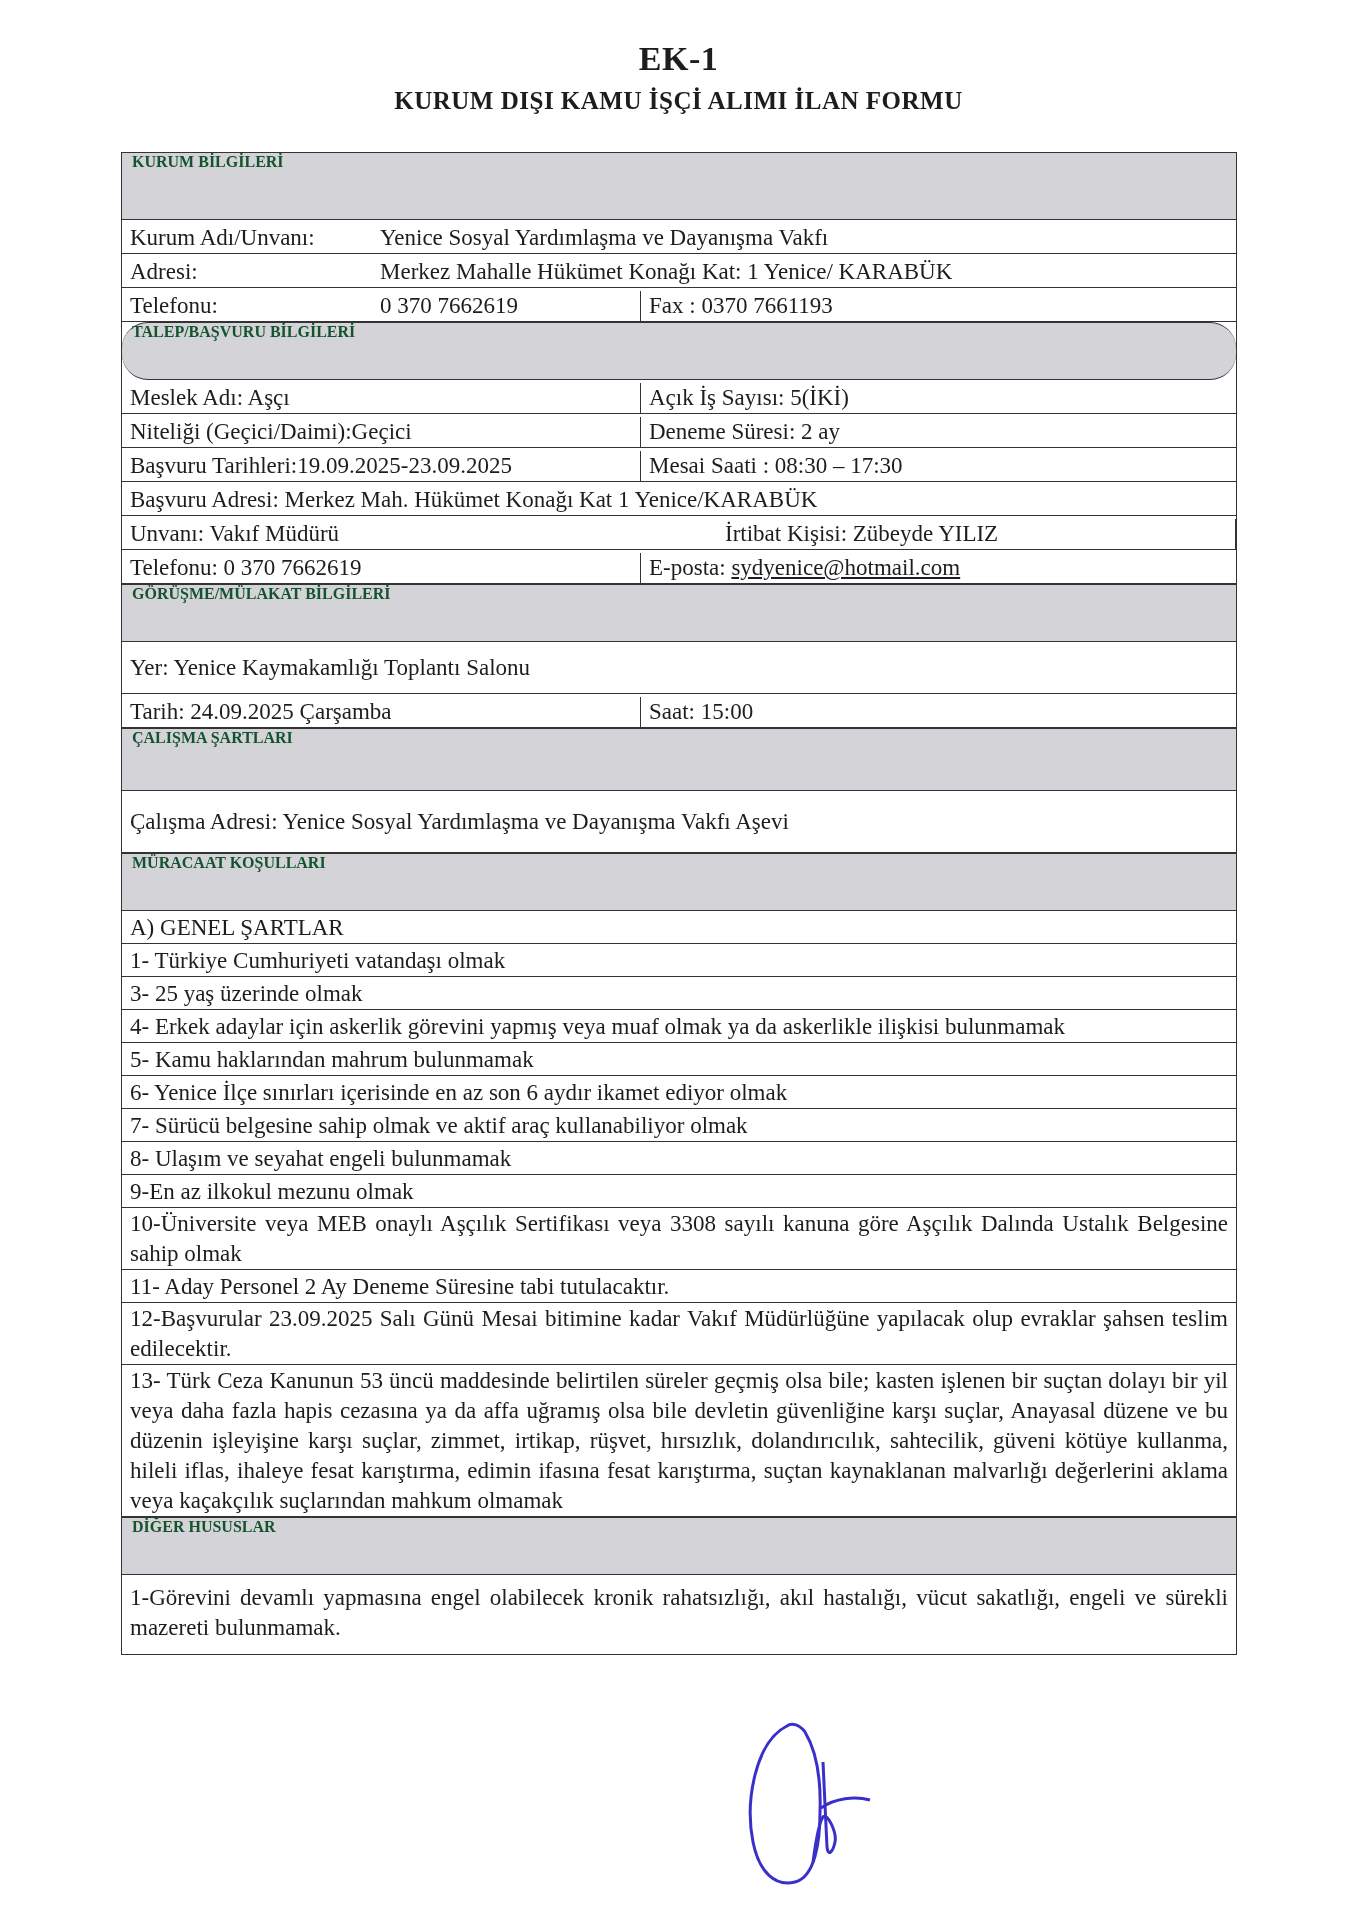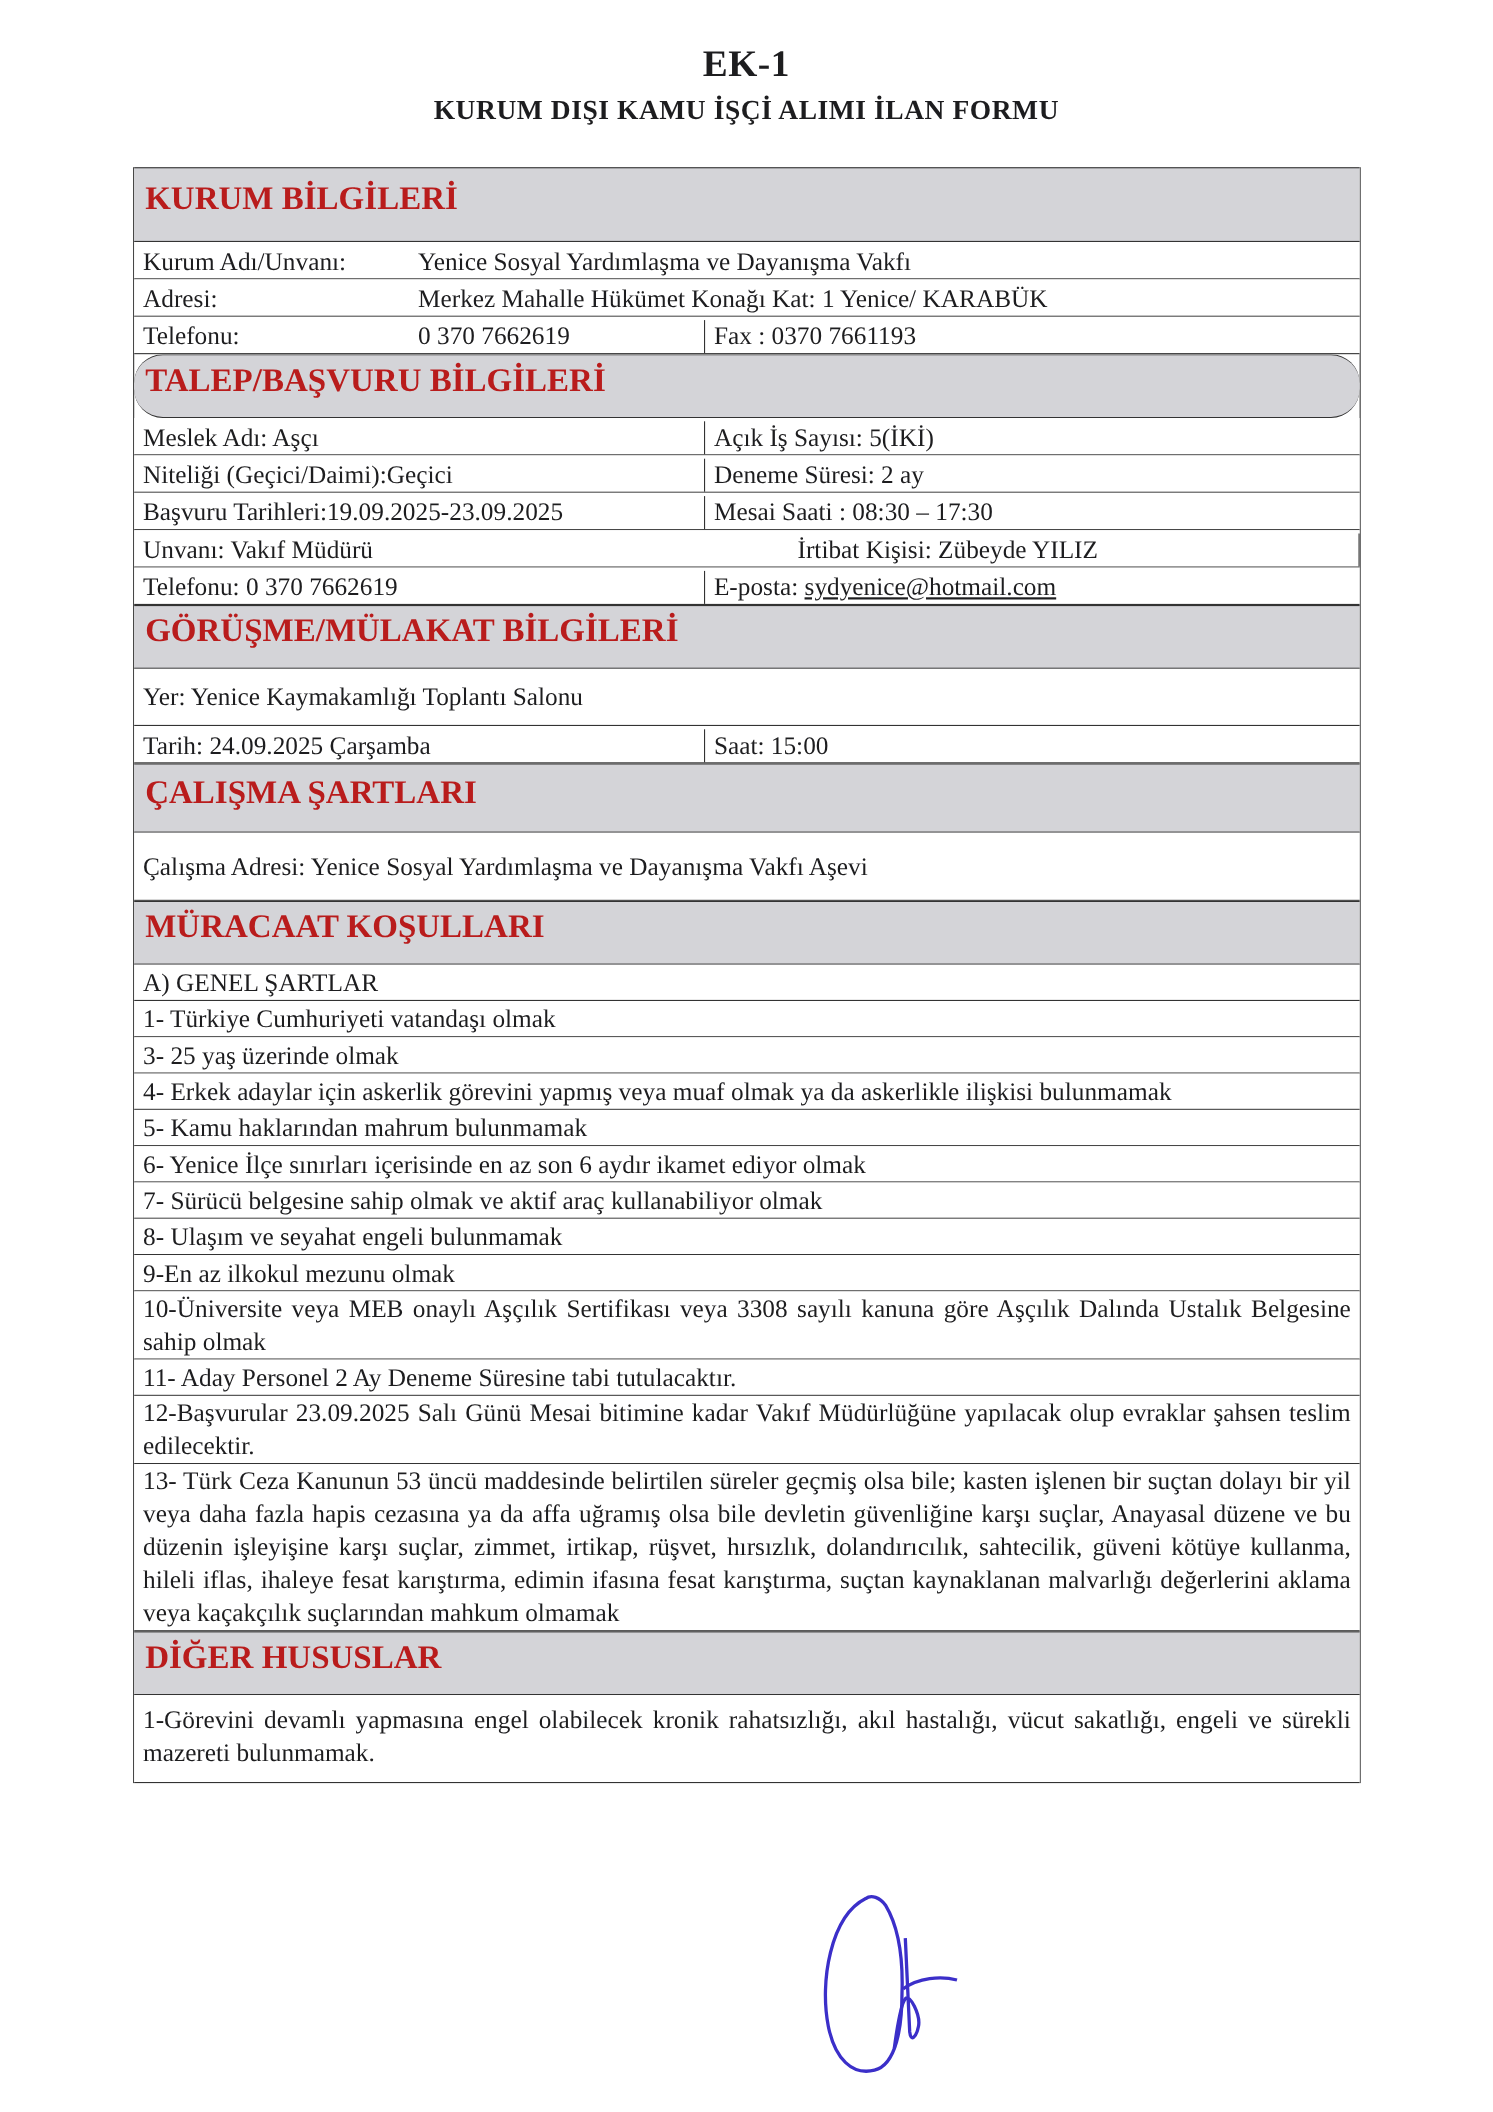--- a/index.html
+++ b/index.html
@@ -11,23 +11,23 @@
   .title-line1 { font-size: 34px; font-weight: bold; letter-spacing: 0.5px; line-height: 42px; }
   .title-line2 { font-size: 25px; font-weight: bold; letter-spacing: 0.5px; line-height: 42px; }
 
   .form {
     position: absolute; left: 121px; top: 152px; width: 1114px;
     border-left: 1.5px solid #333; border-right: 1.5px solid #333;
   }
   .section-head {
     background: #d4d4d8;
     border-top: 1.5px solid #333; border-bottom: 1.5px solid #333;
-    font-family: "Liberation Serif", serif; font-weight: bold; font-size: 30px;
-    padding: 0 10px; box-sizing: border-box; display: flex; align-items: center;
-    padding-bottom: 10px; color: #b91c1c;
+    font-family: "Liberation Serif", serif; font-weight: bold; font-size: 16px;
+    padding: 0 10px; box-sizing: border-box; display: flex; align-items: flex-start;
+    padding-bottom: 10px; color: #14532d;
   }
   .row {
     display: flex; border-bottom: 1.5px solid #333; background: #fff;
     font-size: 23px; line-height: 30px; box-sizing: border-box;
   }
   .cell { padding: 0 8px; box-sizing: border-box; }
   .cell.left { width: 519px; border-right: 1.5px solid #333; }
   .cell.right { flex: 1; }
   .cell.full { flex: 1; }
   .lbl { display: inline-block; width: 250px; }
@@ -88,20 +88,23 @@
     <div class="cell left">Meslek Adı: Aşçı</div>
     <div class="cell right">Açık İş Sayısı: 5(İKİ)</div>
   </div>
   <div class="row trow">
     <div class="cell left">Niteliği (Geçici/Daimi):Geçici</div>
     <div class="cell right">Deneme Süresi:  2 ay</div>
   </div>
   <div class="row trow">
     <div class="cell left">Başvuru Tarihleri:19.09.2025-23.09.2025</div>
     <div class="cell right">Mesai Saati  :  08:30 – 17:30</div>
+  </div>
+  <div class="row trow">
+    <div class="cell full">Başvuru Adresi: Merkez Mah. Hükümet Konağı Kat 1 Yenice/KARABÜK</div>
   </div>
   <div class="row trow">
     <div class="cell right">Unvanı: Vakıf Müdürü</div>
     <div class="cell left">İrtibat Kişisi: Zübeyde YILIZ</div>
   </div>
   <div class="row trow">
     <div class="cell left">Telefonu: 0 370 7662619</div>
     <div class="cell right">
       <span>E-posta: </span><span class="email">sydyenice@hotmail.com</span>
     </div>

